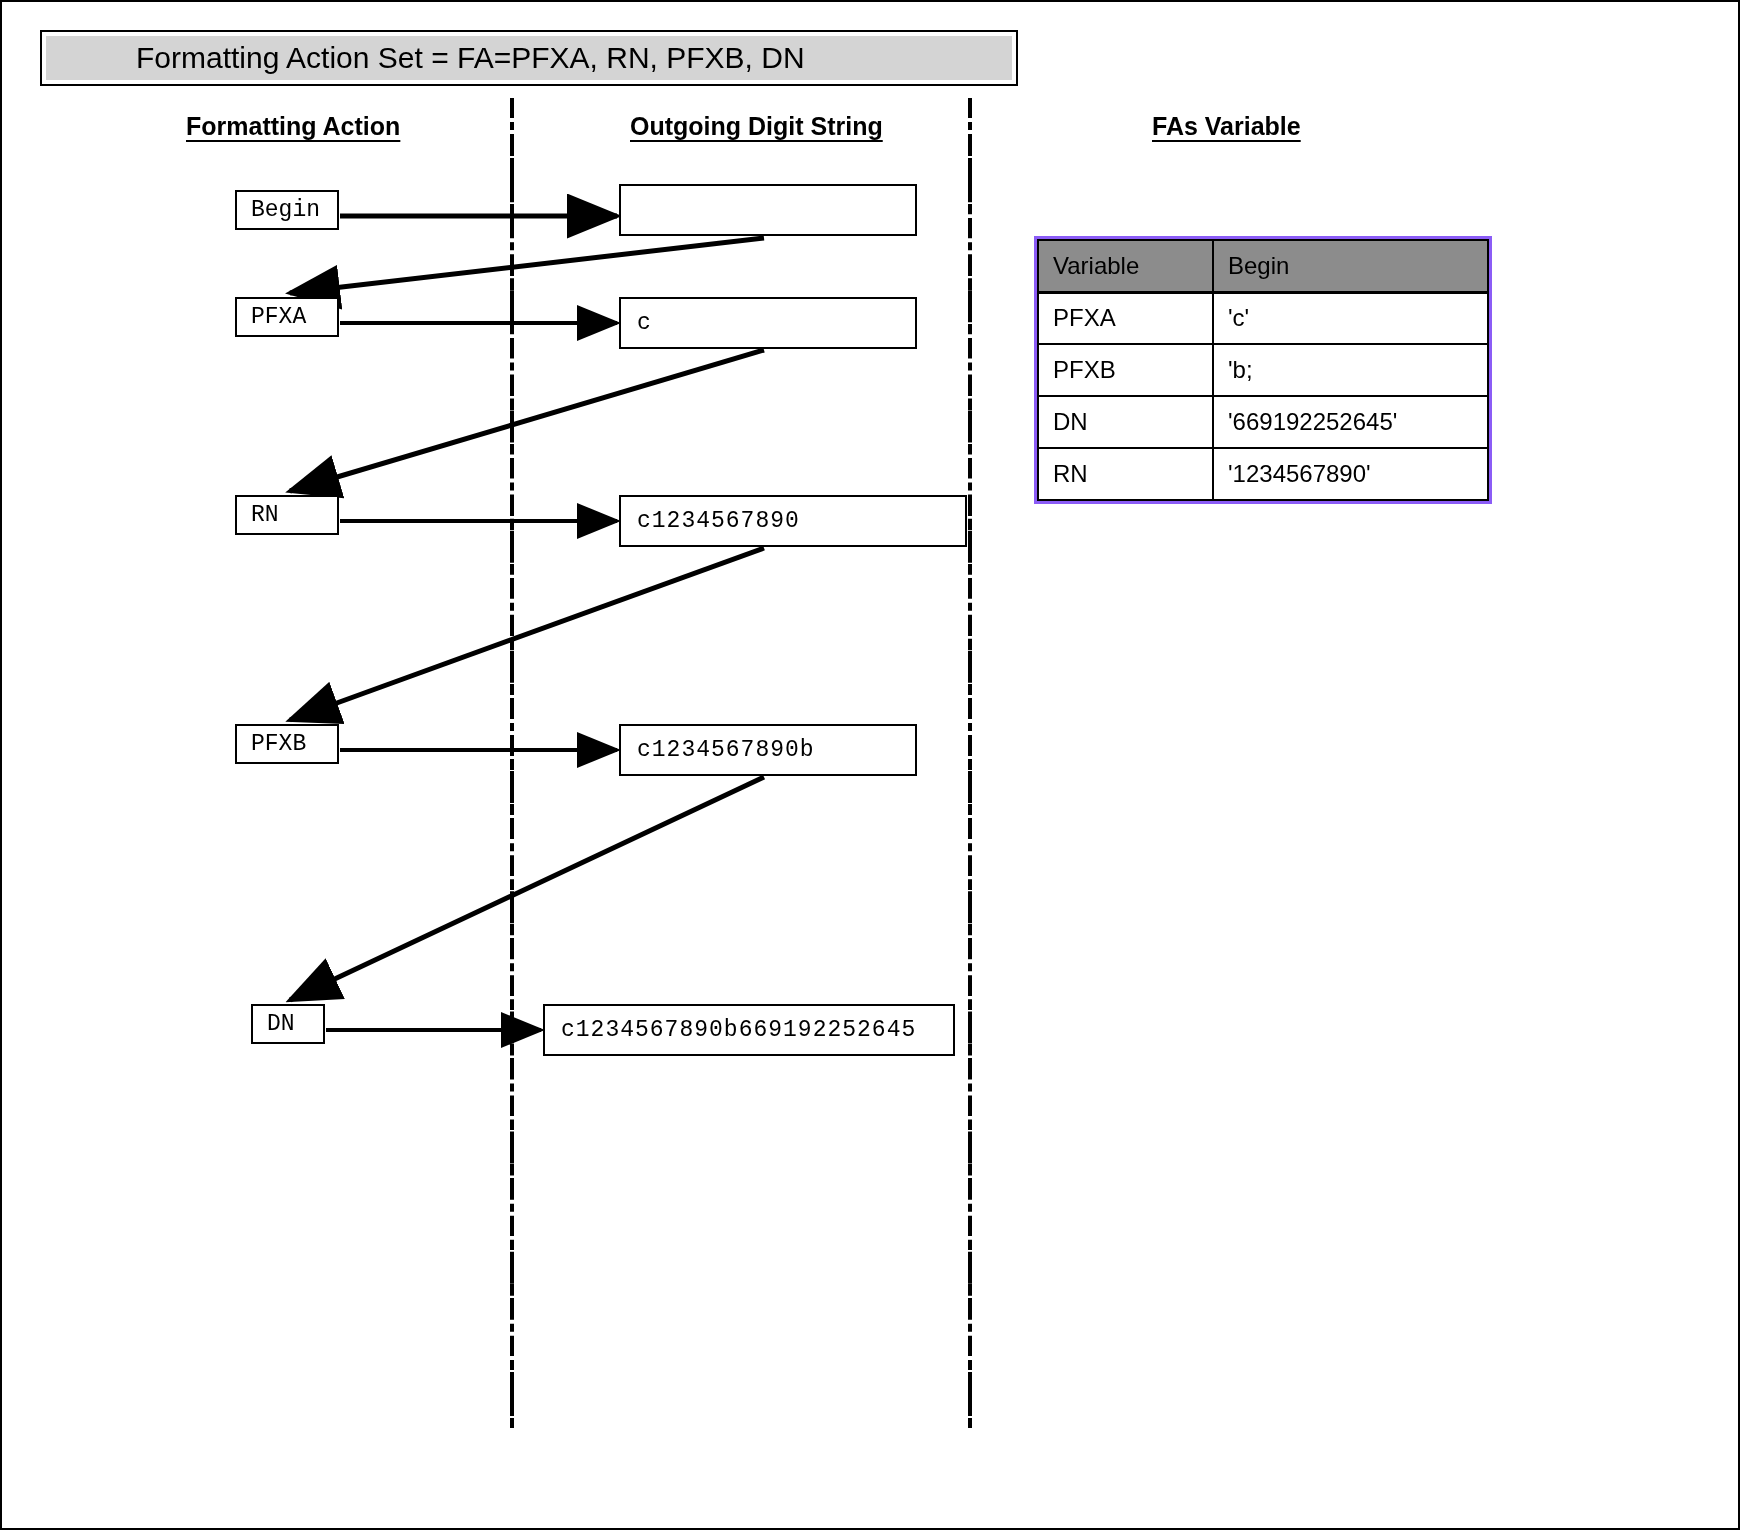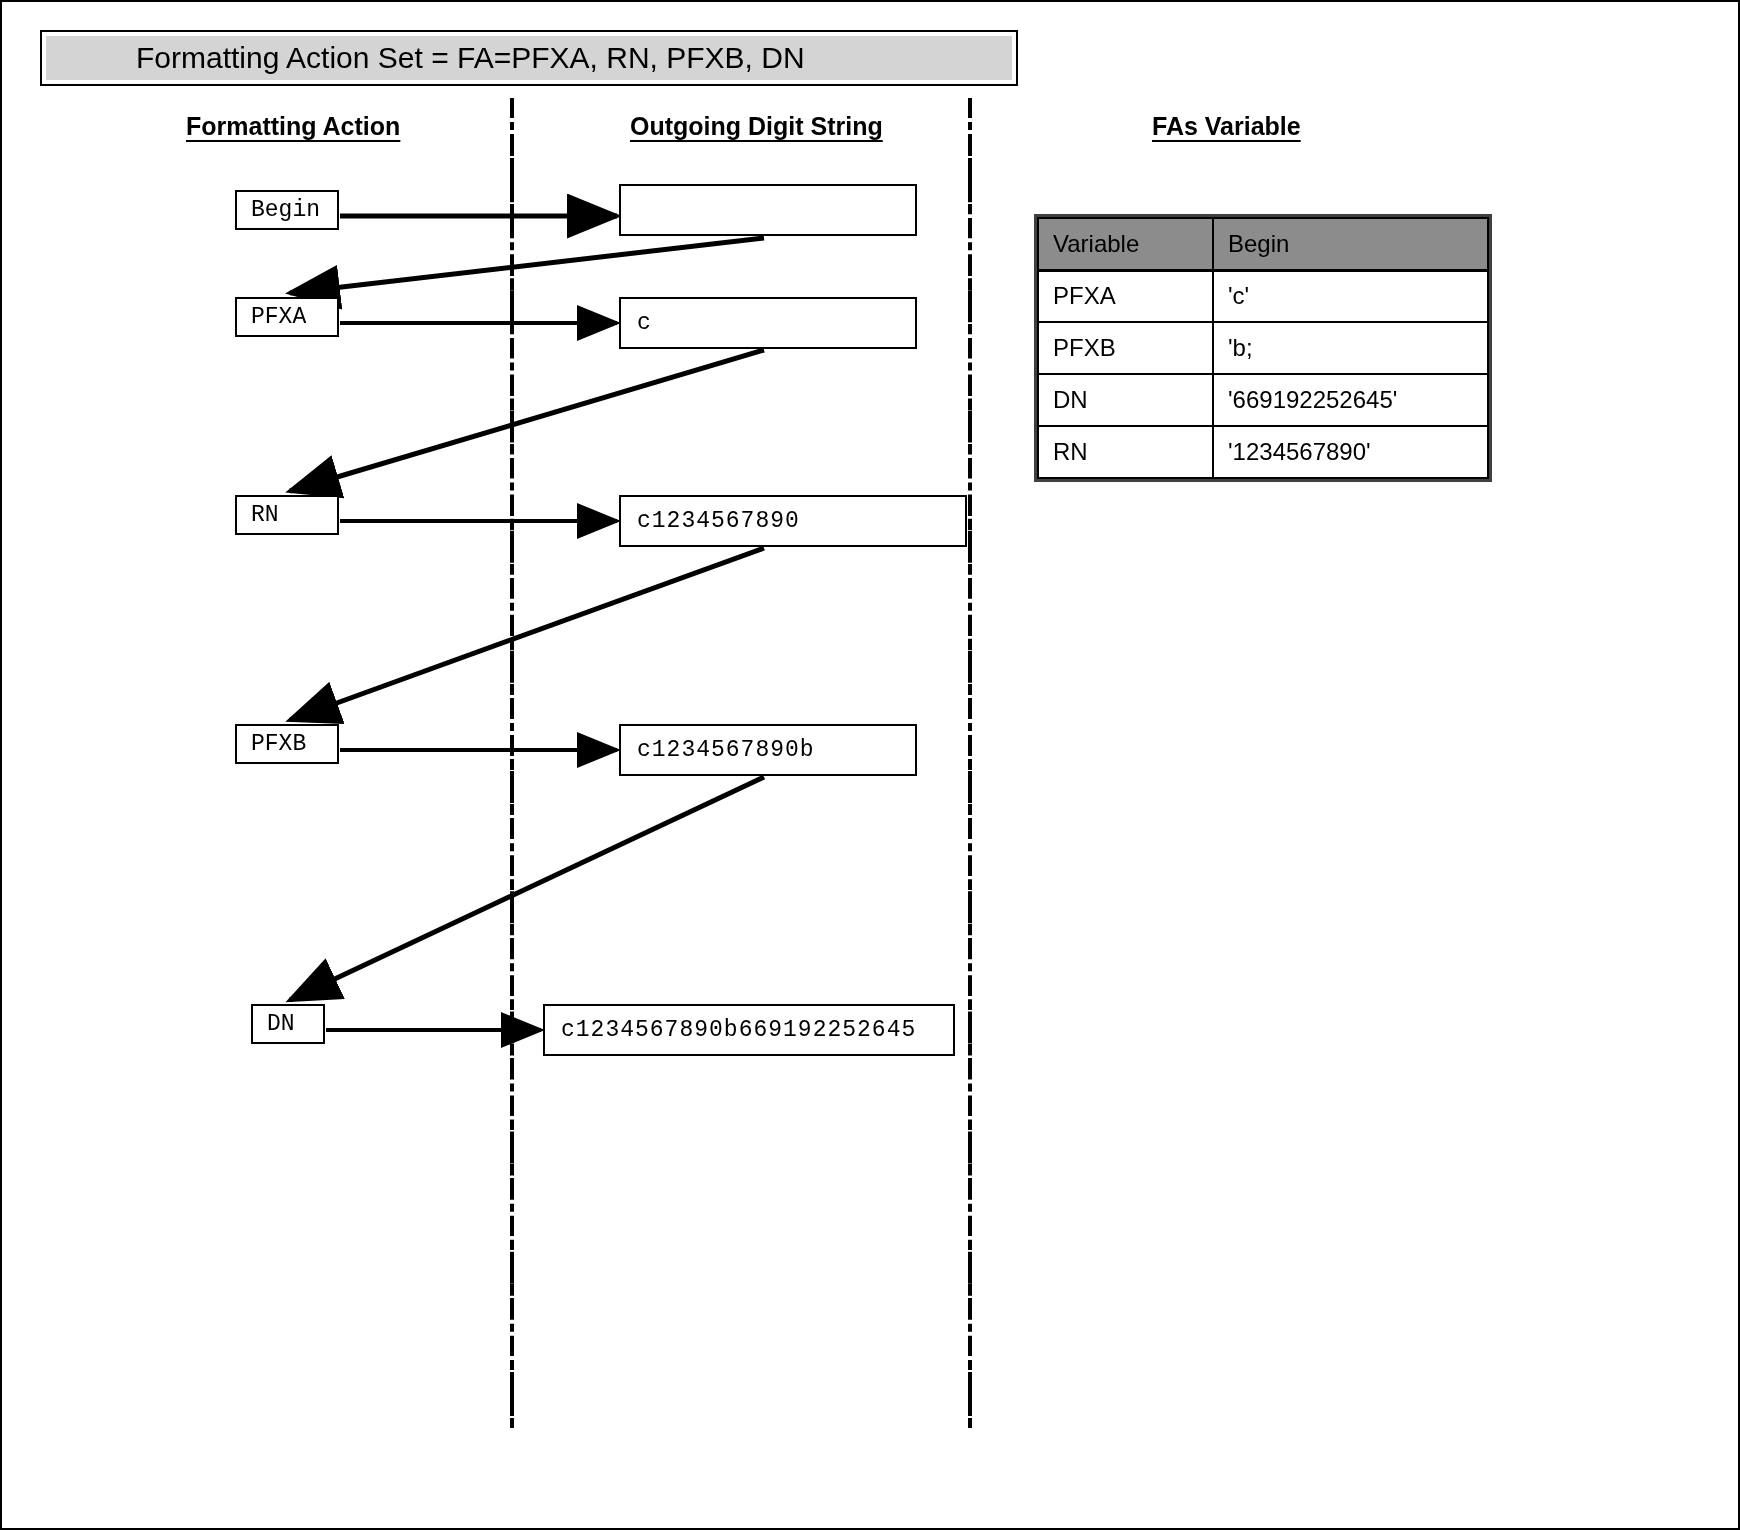--- a/index.html
+++ b/index.html
@@ -132,23 +132,23 @@
     left:0; top:0;
     width:1740px;
     height:1530px;
     pointer-events:none;
   }
 
   
   #fa-table-wrap{
     position:absolute;
     left:1032px;
-    top:212px;
+    top:234px;
     width:458px;
-    border:3px solid #404040;
+    border:3px solid #8b5cf6;
     background:#fff;
     box-sizing:border-box;
   }
   #fa-table{
     border-collapse:collapse;
     width:100%;
     table-layout:fixed;
   }
   #fa-table th,
   #fa-table td{

